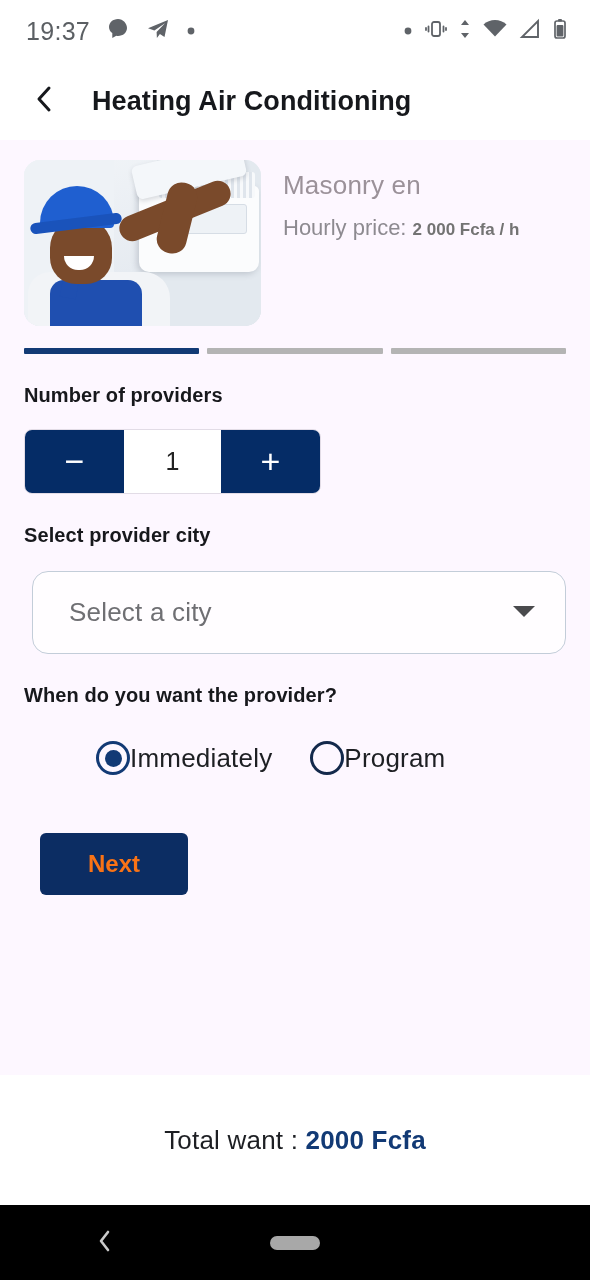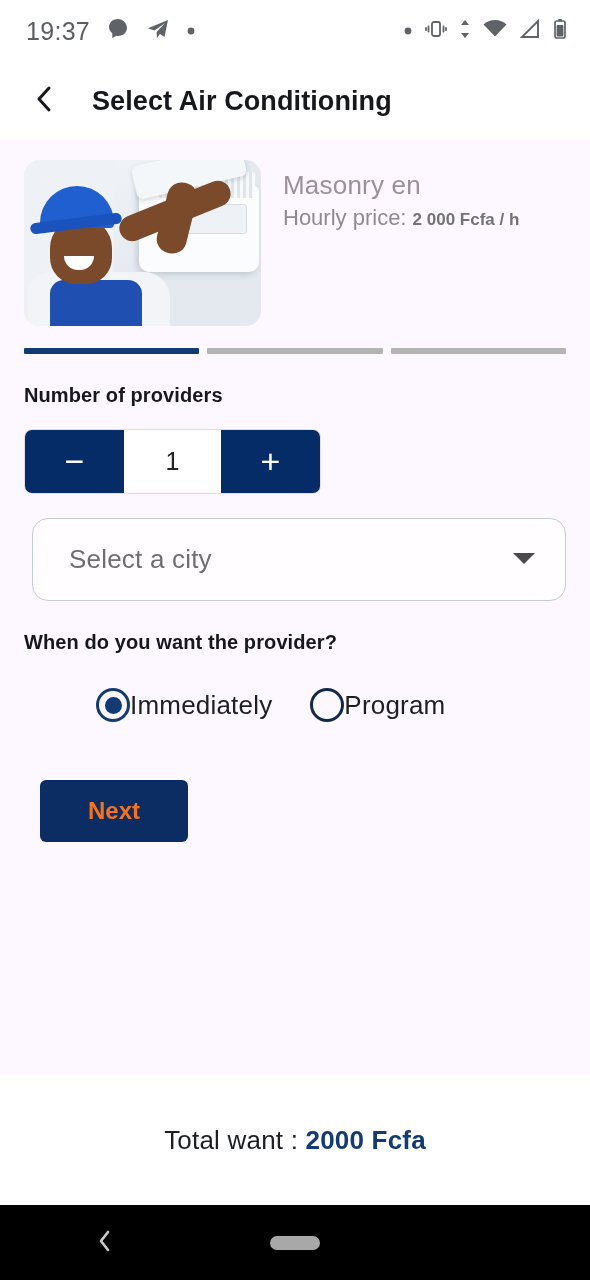--- a/index.html
+++ b/index.html
@@ -36,21 +36,21 @@
 
   .hero { display: flex; padding: 20px 0 0 24px; gap: 22px; }
   .hero-img {
     width: 237px; height: 166px; flex: 0 0 237px;
     border-radius: 16px; overflow: hidden; position: relative;
     background: #e9eef3;
   }
   .hero-info { padding-top: 10px; flex: 1 1 auto; min-width: 0; overflow: hidden; }
   .hero-name {
     font-size: 26px; color: #9b9199; white-space: nowrap;
-    letter-spacing: .2px; margin-bottom: 4px;
+    letter-spacing: .2px; margin-bottom: 14px;
   }
   .hero-price { font-size: 22px; color: #8d8a90; white-space: nowrap; }
   .hero-price b { color: #737373; font-size: 17px; font-weight: bold; }
 
   
   .progress { display: flex; gap: 8px; padding: 22px 24px 0 24px; }
   .seg { height: 6px; flex: 1 1 0; border-radius: 1px; background: #b4b4b4; }
   .seg.active { background: #123a75; }
 
   .sec-label {
@@ -228,21 +228,21 @@
   </div>
 
   <div class="appbar">
     <div class="back-btn">
       <span>
         <svg width="26" height="30" viewBox="0 0 26 30">
             <path fill="none" stroke="#16181c" stroke-width="3" stroke-linecap="round" stroke-linejoin="round" d="M17 4L7 15l10 11"></path>
           </svg>
       </span>
     </div>
-    <div class="appbar-title">Select Air Conditioning</div>
+    <div class="appbar-title">Heating Air Conditioning</div>
   </div>
 
   <div class="content">
 
     
     <div class="hero">
       <div class="hero-img">
         <div class="scene">
           <div class="wall-l"></div>
           <div class="wall-r"></div>
@@ -280,20 +280,21 @@
 
     
     <div class="sec-label">Number of providers</div>
     <div class="stepper">
       <div class="step-btn">−</div>
       <div class="step-val">1</div>
       <div class="step-btn">+</div>
     </div>
 
     
+    <div class="sec-label">Select provider city</div>
     <div class="select-box">
       <span class="select-text">Select a city</span>
       <span>
         <svg width="26" height="16" viewBox="0 0 26 16">
             <path fill="#4a4a4d" d="M2 3h22L13 14z"></path>
           </svg>
       </span>
     </div>
 
     

